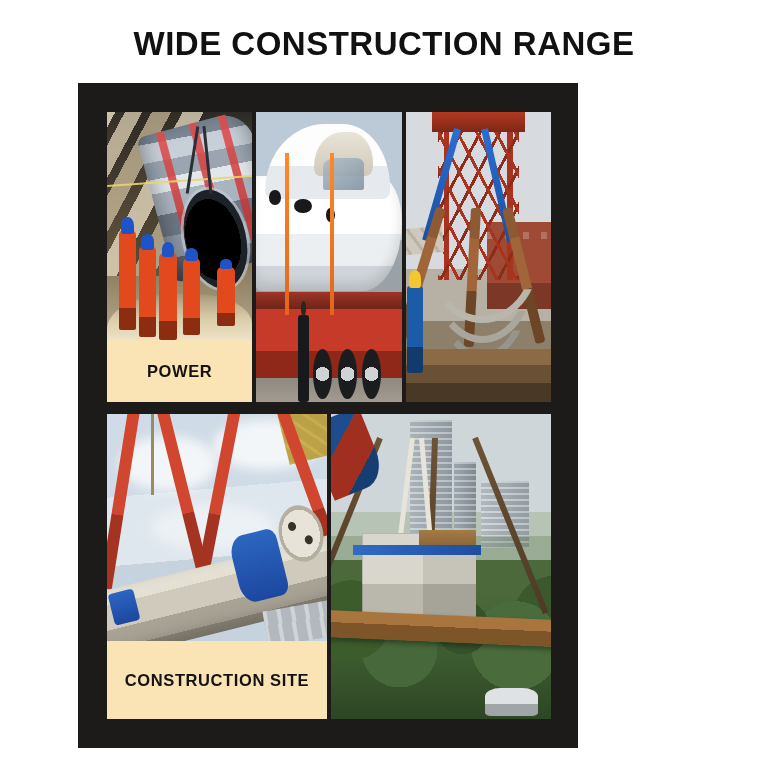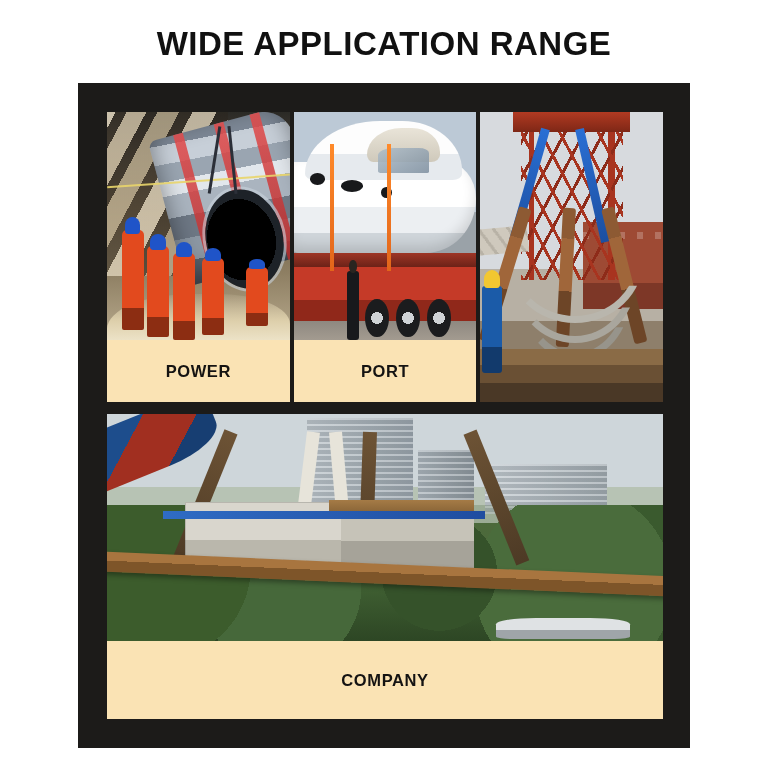--- a/index.html
+++ b/index.html
@@ -32,21 +32,21 @@
     color: #111111;
     line-height: 40px;
     white-space: nowrap;
   }
 
   
   .grid-frame {
     position: absolute;
     left: 78px;
     top: 83px;
-    width: 612px;
+    width: 500px;
     height: 665px;
     background: #1c1b19;
     box-sizing: border-box;
     padding: 29px 27px 29px 29px;
   }
 
   .grid-rows {
     width: 100%;
     height: 100%;
     display: flex;
@@ -571,21 +571,21 @@
     position: absolute; left: 2%; bottom: 9%;
     width: 46%; height: 7%;
     background: rgba(0,0,0,.45); filter: blur(3px);
   }
 </style>
 </head>
 <body>
 
 <div id="page">
 
-  <div class="page-title">WIDE APPLICATION RANGE</div>
+  <div class="page-title">WIDE CONSTRUCTION RANGE</div>
 
   <div class="grid-frame">
     <div class="grid-rows">
 
       <div class="grid-row row-1">
 
         <div class="cell">
           <div class="cell-photo ph-power">
             <div class="rubble"></div>
             <div class="pipe">
@@ -621,23 +621,20 @@
             <div class="deckbar"></div>
             <div class="trailer"></div>
             <div class="ostrap o1"></div>
             <div class="ostrap o2"></div>
             <div class="ground"></div>
             <div class="wheel wh1"></div>
             <div class="wheel wh2"></div>
             <div class="wheel wh3"></div>
             <div class="person"></div>
           </div>
-          <div class="cell-label">
-            <span class="label-text">PORT</span>
-          </div>
         </div>
 
         <div class="cell">
           <div class="cell-photo ph-factory">
             <div class="bldg"></div>
             <div class="gantry"></div>
             <div class="gantry-top"></div>
             <div class="gantry-side"></div>
             <div class="sling sl1"></div>
             <div class="sling sl2"></div>
@@ -649,43 +646,61 @@
             <div class="arc a3"></div>
             <div class="pallet"></div>
             <div class="yworker"></div>
           </div>
         </div>
 
       </div>
 
       <div class="grid-row row-2">
 
+        <div class="cell">
+          <div class="cell-photo ph-constr">
+            <div class="cloud c1"></div>
+            <div class="cloud c2"></div>
+            <div class="cloud c3"></div>
+            <div class="girder"></div>
+            <div class="hook"></div>
+            <div class="rsling r1"></div>
+            <div class="rsling r2"></div>
+            <div class="rsling r3"></div>
+            <div class="rsling r4"></div>
+            <div class="pile"></div>
+            <div class="pile-end"></div>
+            <div class="bsleeve b2"></div>
+            <div class="bsleeve b1"></div>
+            <div class="rail"></div>
+          </div>
+          <div class="cell-label">
+            <span class="label-text">CONSTRUCTION SITE</span>
+          </div>
+        </div>
 
         <div class="cell">
           <div class="cell-photo ph-company">
             <div class="tower t1"></div>
             <div class="tower t2"></div>
             <div class="tower t3"></div>
             <div class="trees"></div>
             <div class="car"></div>
             <div class="leg lg1"></div>
             <div class="leg lg2"></div>
             <div class="leg lg3"></div>
             <div class="wsling ws1"></div>
             <div class="wsling ws2"></div>
             <div class="crate"></div>
             <div class="crate2"></div>
             <div class="crate-wood"></div>
             <div class="bsling-h"></div>
             <div class="platform"></div>
             <div class="crane-arm"></div>
           </div>
-          <div class="cell-label">
-            <span class="label-text">COMPANY</span>
-          </div>
         </div>
 
 
       </div>
 
     </div>
   </div>
 </div>
 
 </body></html>

